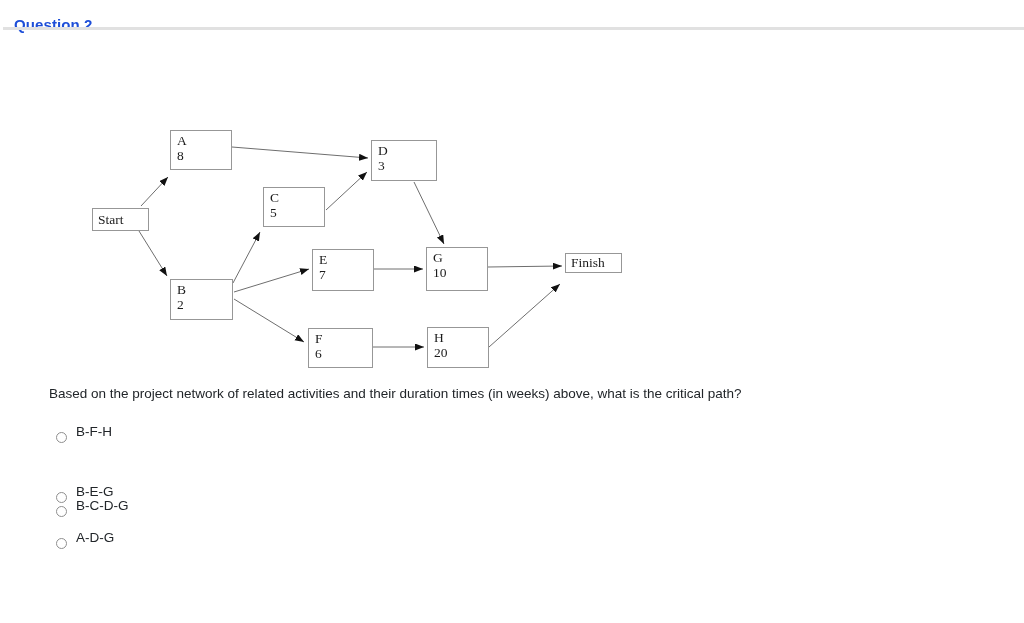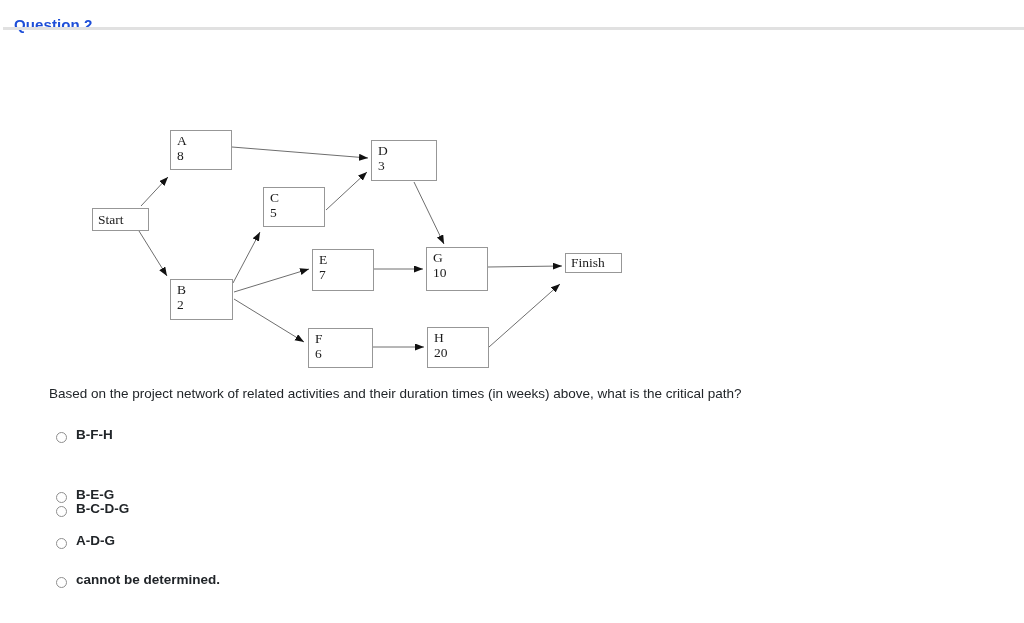--- a/index.html
+++ b/index.html
@@ -67,22 +67,21 @@
     position: absolute;
     left: 49px;
     top: 386px;
     font-size: 13.5px;
     color: #212529;
   }
   .option {
     position: absolute;
     left: 56px;
     display: flex;
-    align-items: flex-end;
-    font-weight: bold;
+    align-items: center;
   }
   .radio {
     width: 11px;
     height: 11px;
     border: 1px solid #8f8f8f;
     border-radius: 50%;
     background: #fff;
     margin-top: 12px;
     flex: 0 0 auto;
     cursor: pointer;
@@ -192,18 +191,14 @@
   <div class="option" style="top:494px;">
     <span class="radio"></span>
     <span class="opt-label">B-C-D-G</span>
   </div>
 
   <div class="option" style="top:526px;">
     <span class="radio"></span>
     <span class="opt-label">A-D-G</span>
   </div>
 
-  <div class="option" style="top:565px;">
-    <span class="radio"></span>
-    <span class="opt-label">cannot be determined.</span>
-  </div>
 
 </div>
 
 </body></html>

